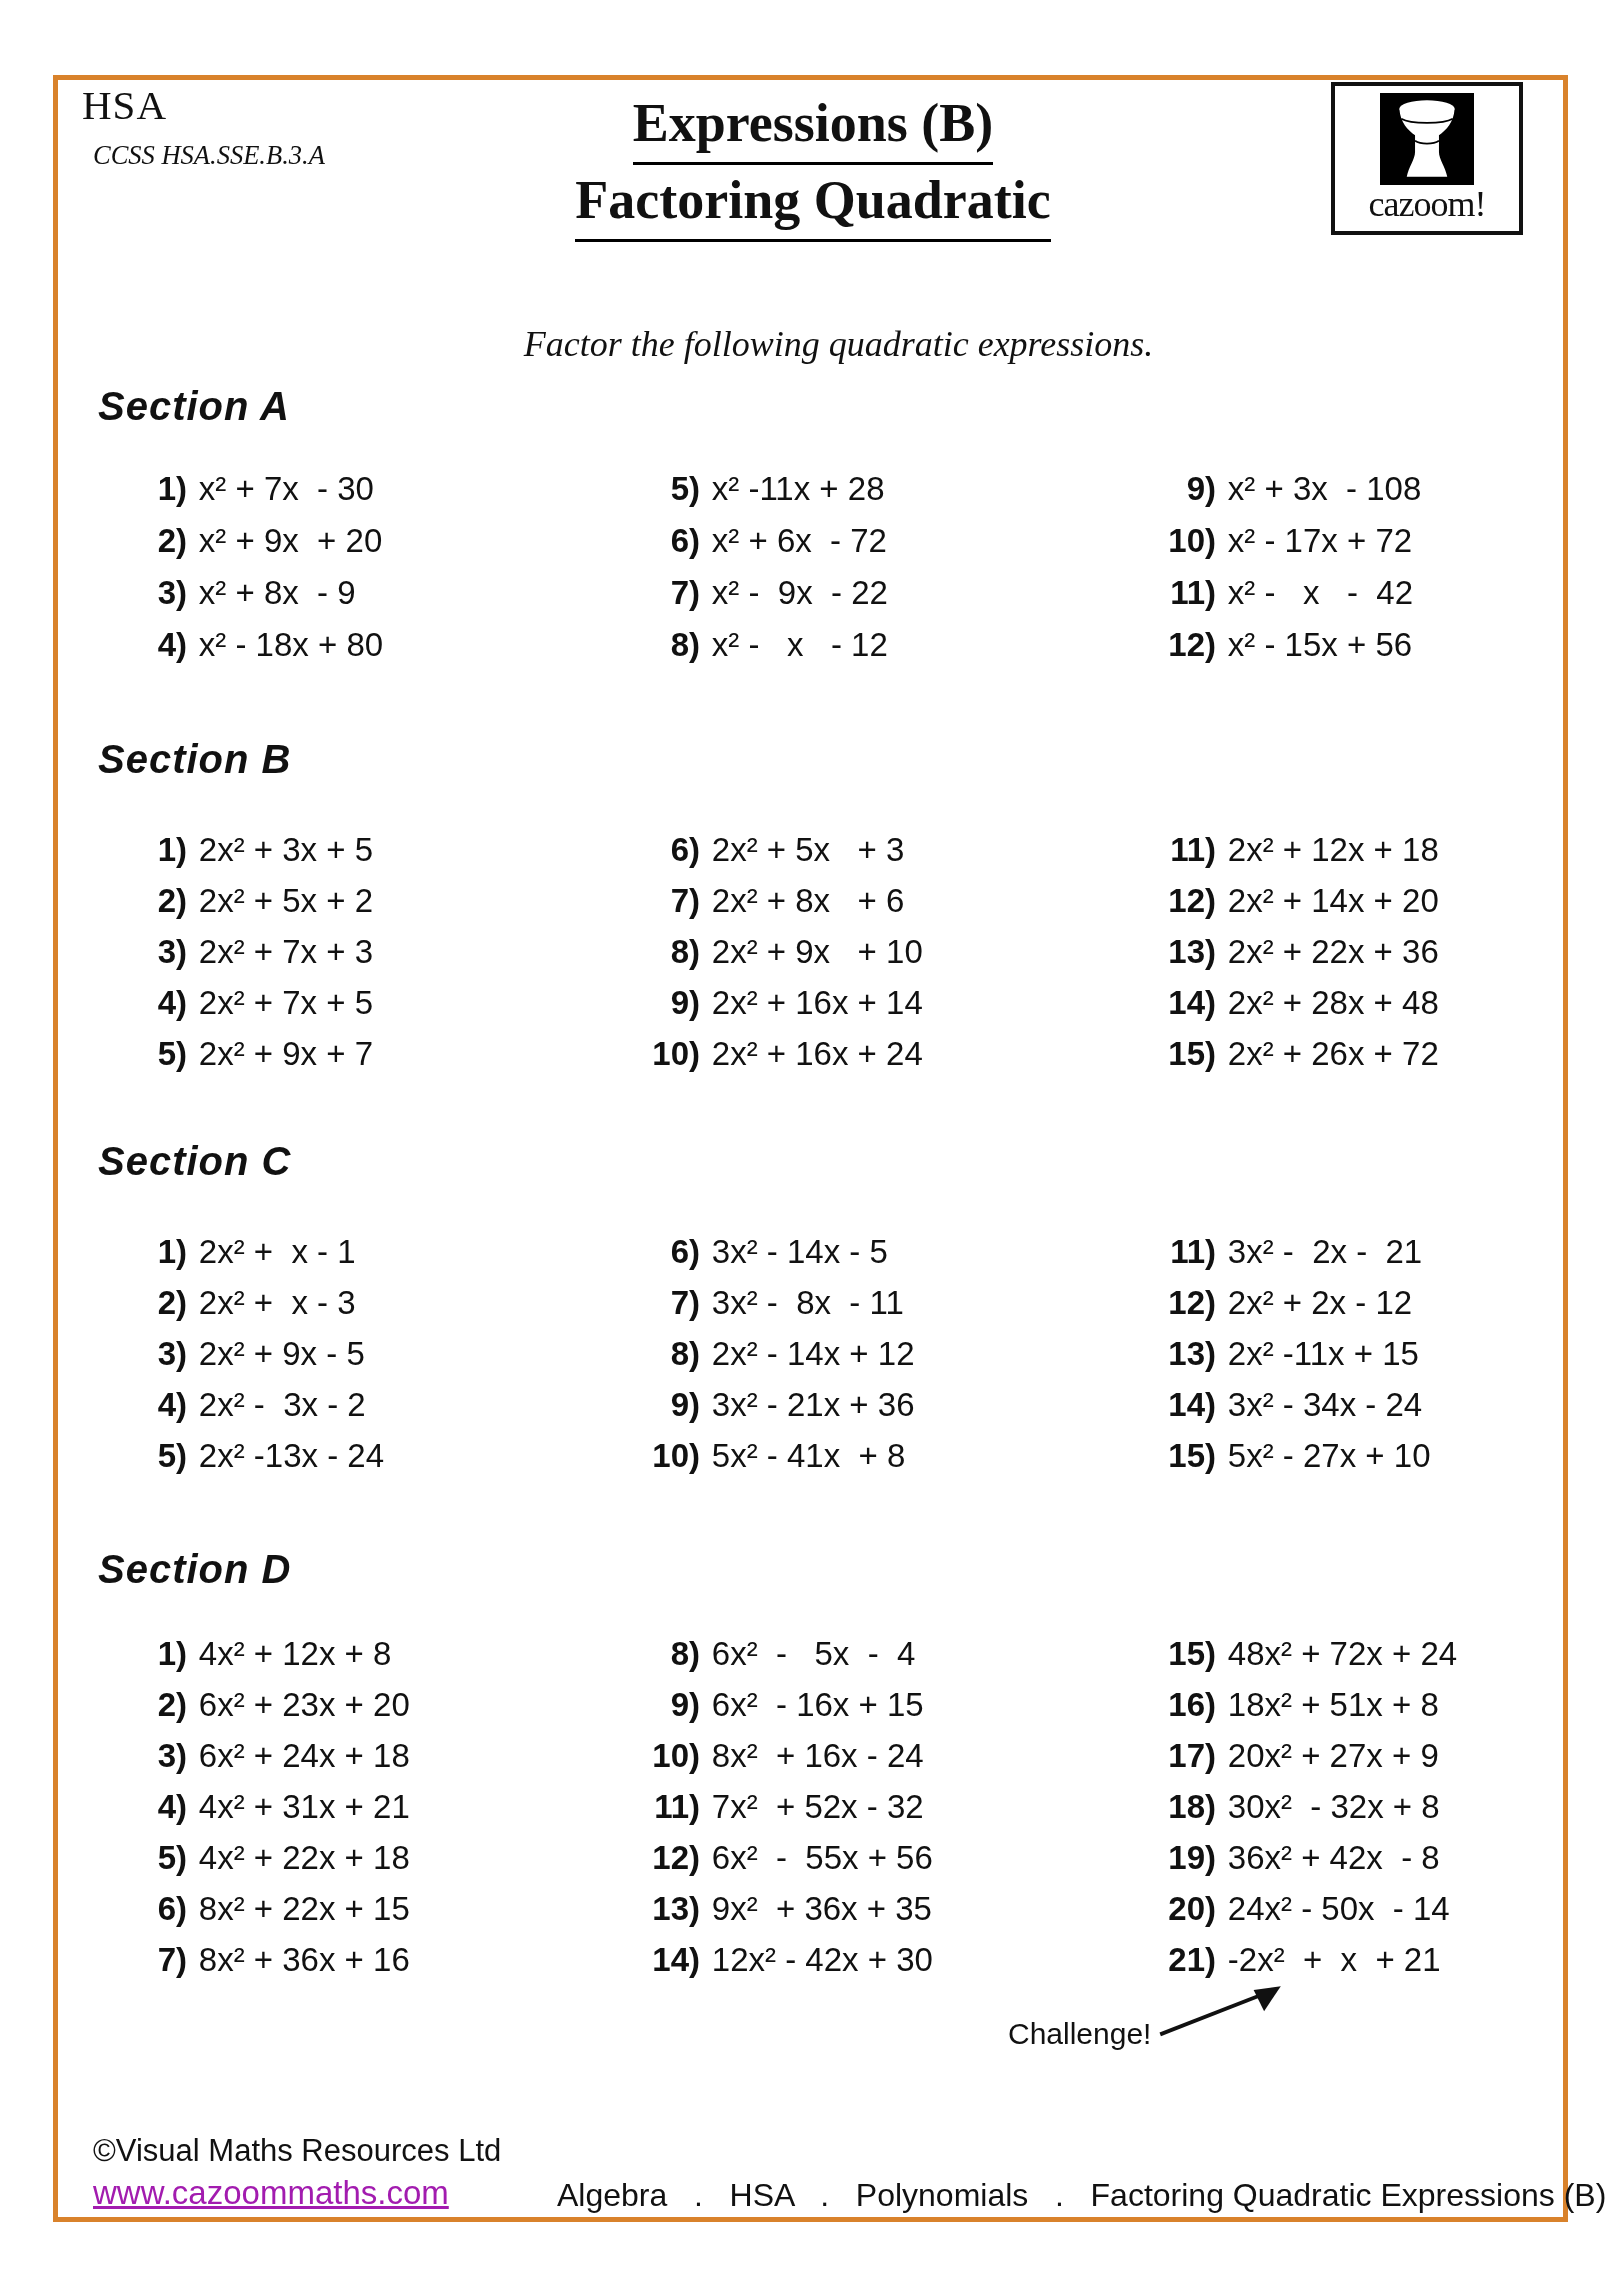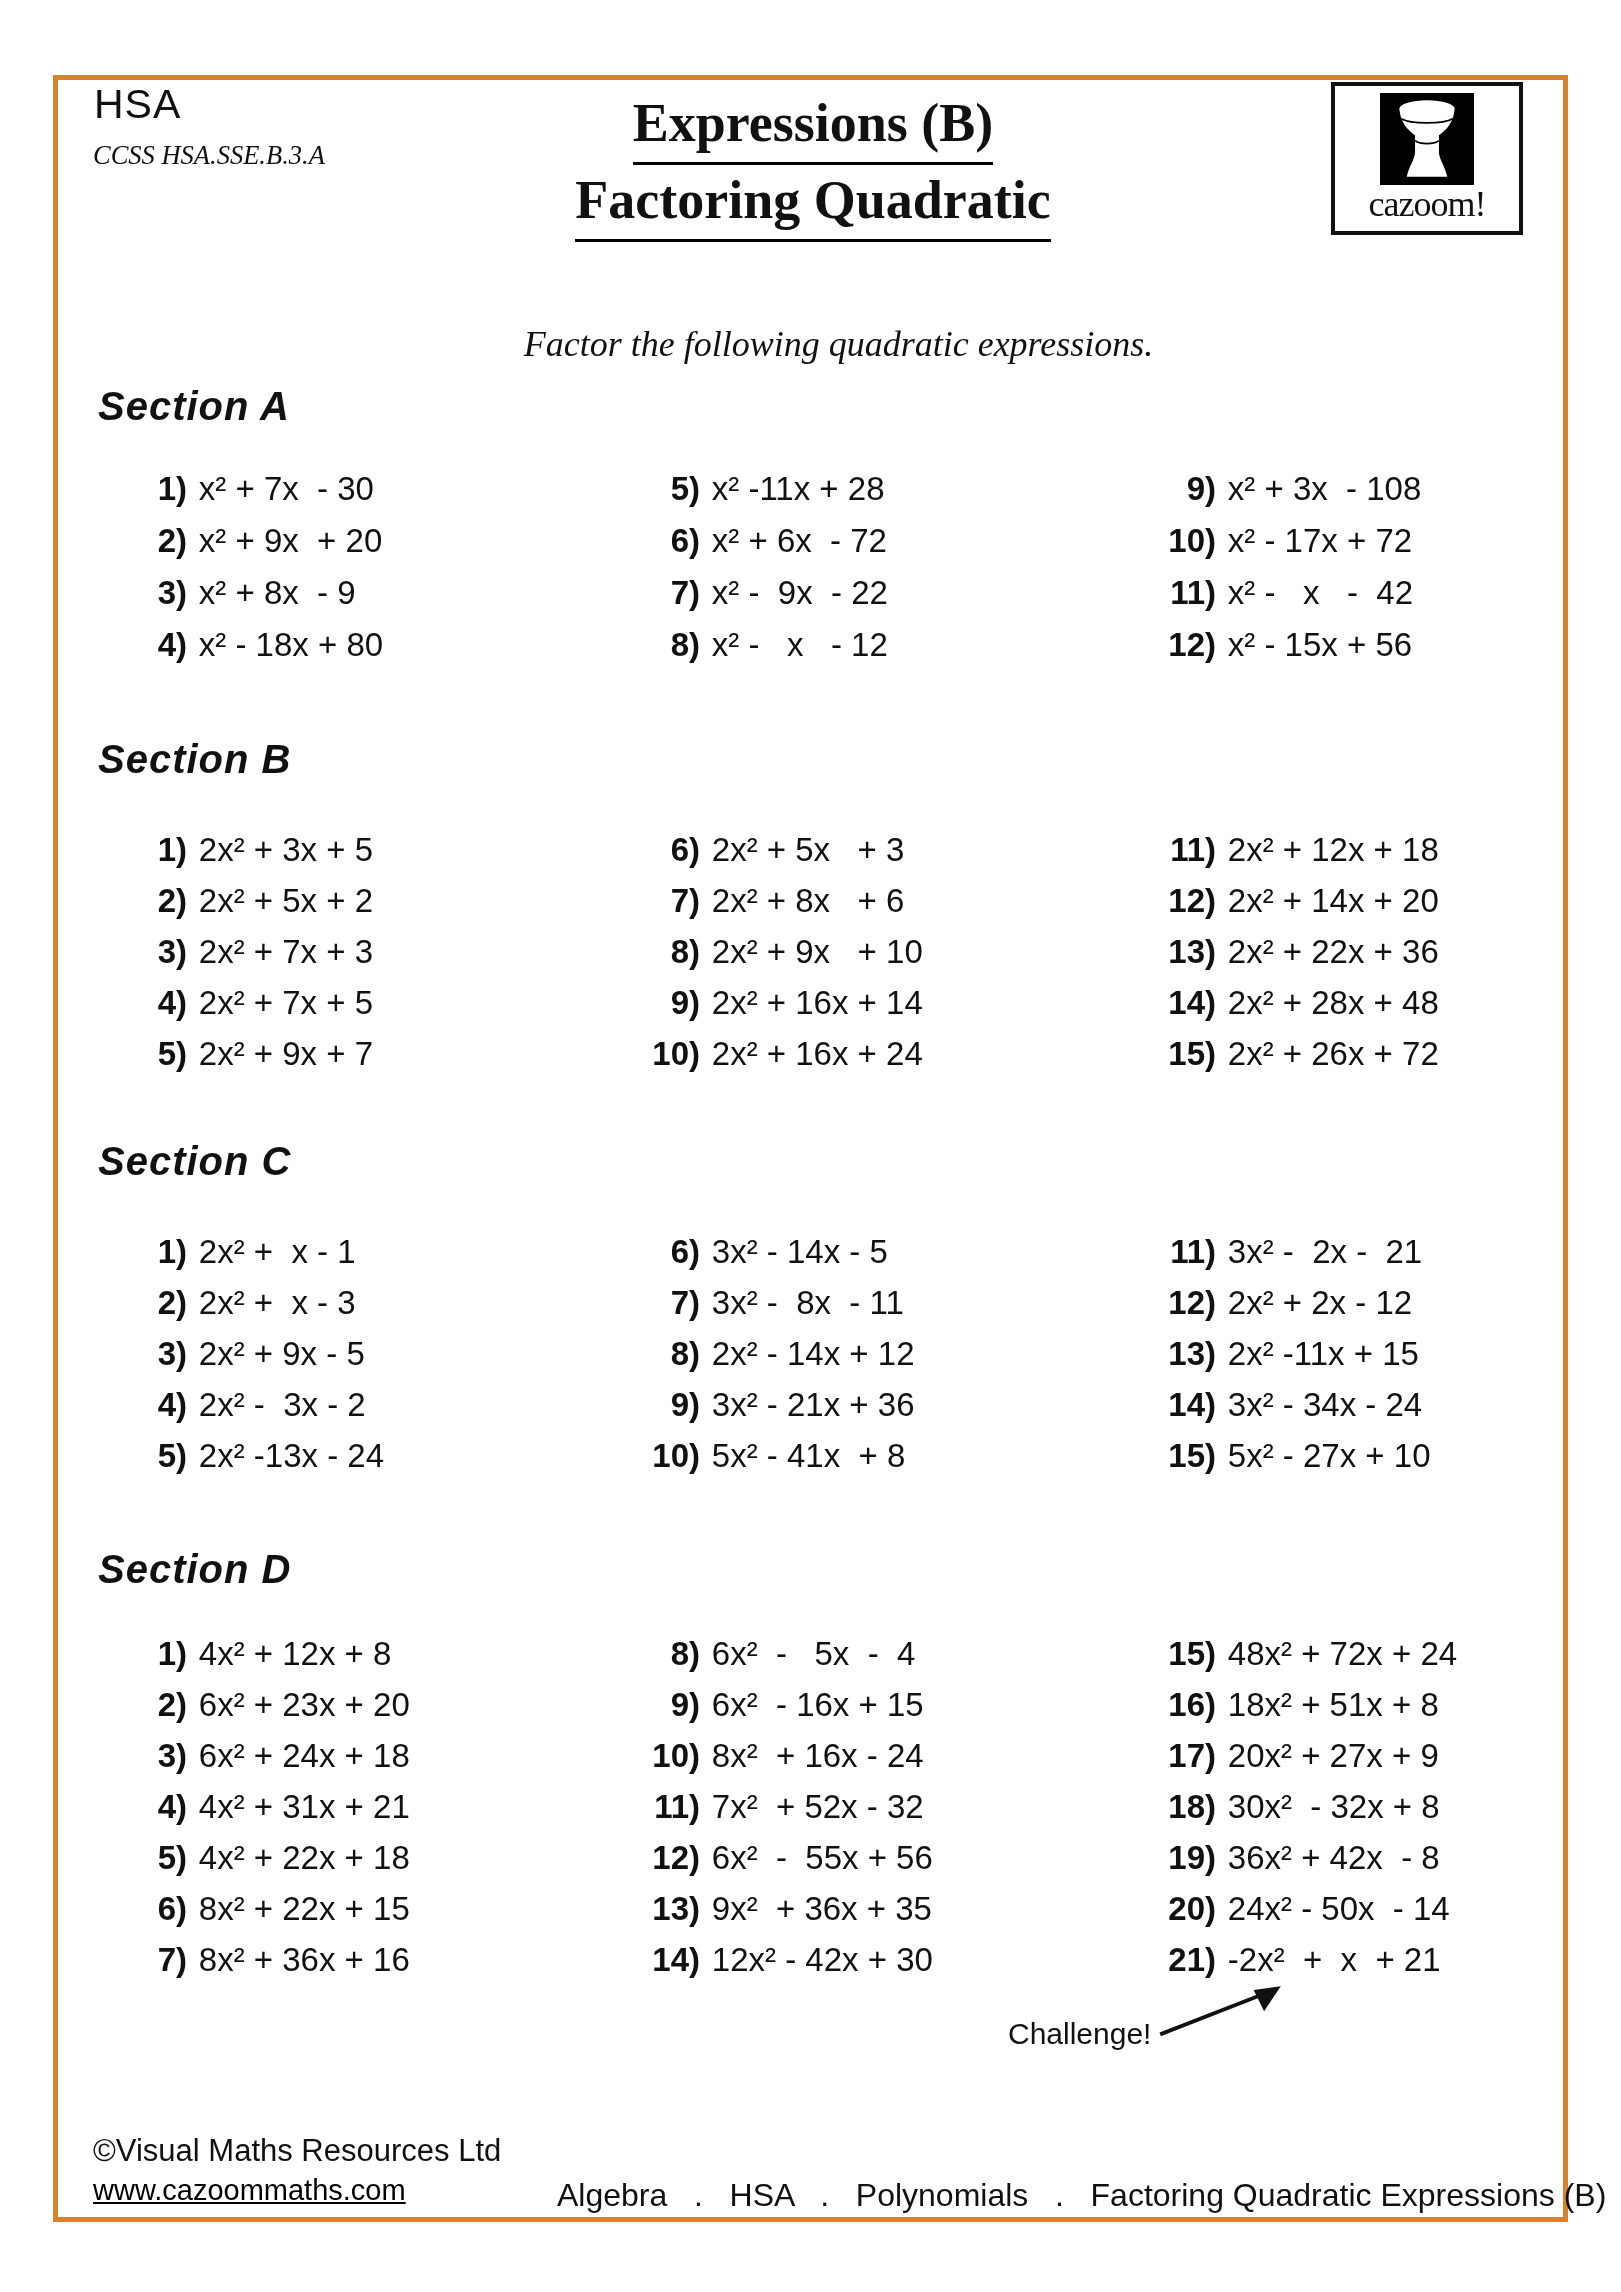--- a/index.html
+++ b/index.html
@@ -2,21 +2,21 @@
 <html><head>
 <meta charset="utf-8">
 <style>
   html,body{margin:0;padding:0;background:#e8e8e8;}
   .page{position:relative;width:1621px;height:2293px;background:#ffffff;margin:0 auto;
         font-family:"Liberation Sans",sans-serif;color:#111;overflow:hidden;}
   .frame{position:absolute;left:53px;top:75px;width:1515px;height:2147px;
          border:5.9px solid #D9822B;box-sizing:border-box;}
 
   
-  .hsa{position:absolute;left:94px;top:81px;font-family:Liberation Sans, sans-serif;
+  .hsa{position:absolute;left:82px;top:81px;font-family:Liberation Serif, serif;
        font-size:41px;letter-spacing:1px;}
   .ccss{position:absolute;left:93px;top:140px;font-family:"Liberation Serif",serif;
         font-style:italic;font-size:26.5px;}
   .title{position:absolute;left:372px;top:88px;width:882px;text-align:center;
          font-family:"Liberation Serif",serif;font-weight:bold;font-size:54px;line-height:1.32;}
   .title-line{display:inline-block;border-bottom:3.9px solid #000;padding-bottom:2.9px;}
 
   
   .logo{position:absolute;left:1331px;top:82px;width:192px;height:153px;
         border:4.9px solid #111;box-sizing:border-box;background:#fff;text-align:center;}
@@ -42,21 +42,21 @@
   .pcol-1 .pnum{width:61px;}
   .pcol-2 .pnum{width:67px;}
   .pexpr{margin-left:11.8px;}
 
   
   .challenge{position:absolute;left:1008px;top:2017px;font-size:30px;}
   .challenge-arrow{position:absolute;left:1152px;top:1972px;}
 
   
   .copyright{position:absolute;left:93px;top:2133px;font-size:31px;}
-  .weblink{position:absolute;left:93px;top:2174px;font-size:29px;color:#000000;
+  .weblink{position:absolute;left:93px;top:2174px;font-size:33px;color:#a21caf;
            text-decoration:underline;cursor:pointer;}
   .breadcrumb{position:absolute;left:557px;top:2177px;width:961px;text-align:right;
               font-size:32px;white-space:pre;}
 </style>
 </head>
 <body>
 
 <div class="page">
   <div class="frame"></div>
 

